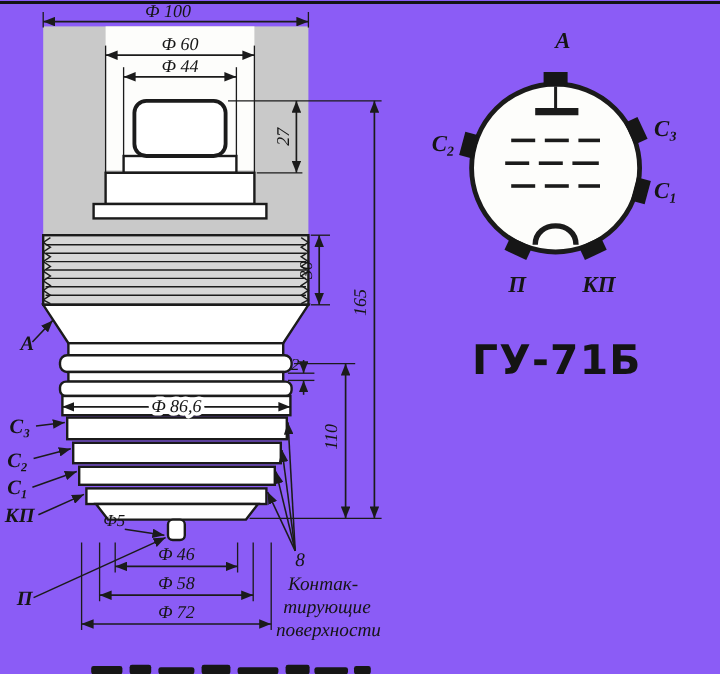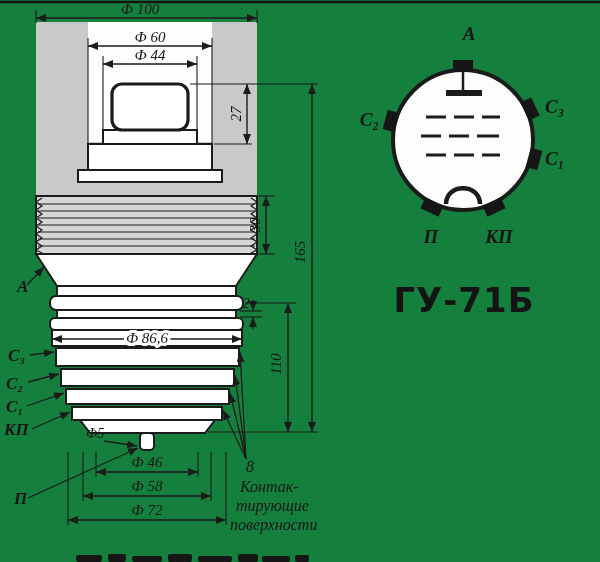--- a/index.html
+++ b/index.html
@@ -1,16 +1,16 @@
 <!DOCTYPE html>
 <html><head>
 <meta charset="utf-8">
 <style>
   html,body{margin:0;padding:0;background:#fff;}
-  .page{width:600px;height:562px;background:#15803d;overflow:hidden;position:relative;}
+  .page{width:600px;height:562px;background:#8b5cf6;overflow:hidden;position:relative;}
   svg{display:block;}
   .o{stroke:#1b1b1b;stroke-width:2;fill:#fff;}
   .o3{stroke:#1b1b1b;stroke-width:3.2;fill:#fff;}
   .ln{stroke:#1b1b1b;stroke-width:1.2;fill:none;}
   .ext{stroke:#1b1b1b;stroke-width:1.1;fill:none;}
   .dim{stroke:#1b1b1b;stroke-width:1.4;fill:none;}
   .lead{stroke:#1b1b1b;stroke-width:1.3;fill:none;}
   .dt{font:italic 15px "Liberation Serif","DejaVu Serif",serif;fill:#151515;}
   .dt2{font:italic 14px "Liberation Serif","DejaVu Serif",serif;fill:#151515;}
   .lt{font:italic 600 17px "Liberation Serif","DejaVu Serif",serif;fill:#151515;}

